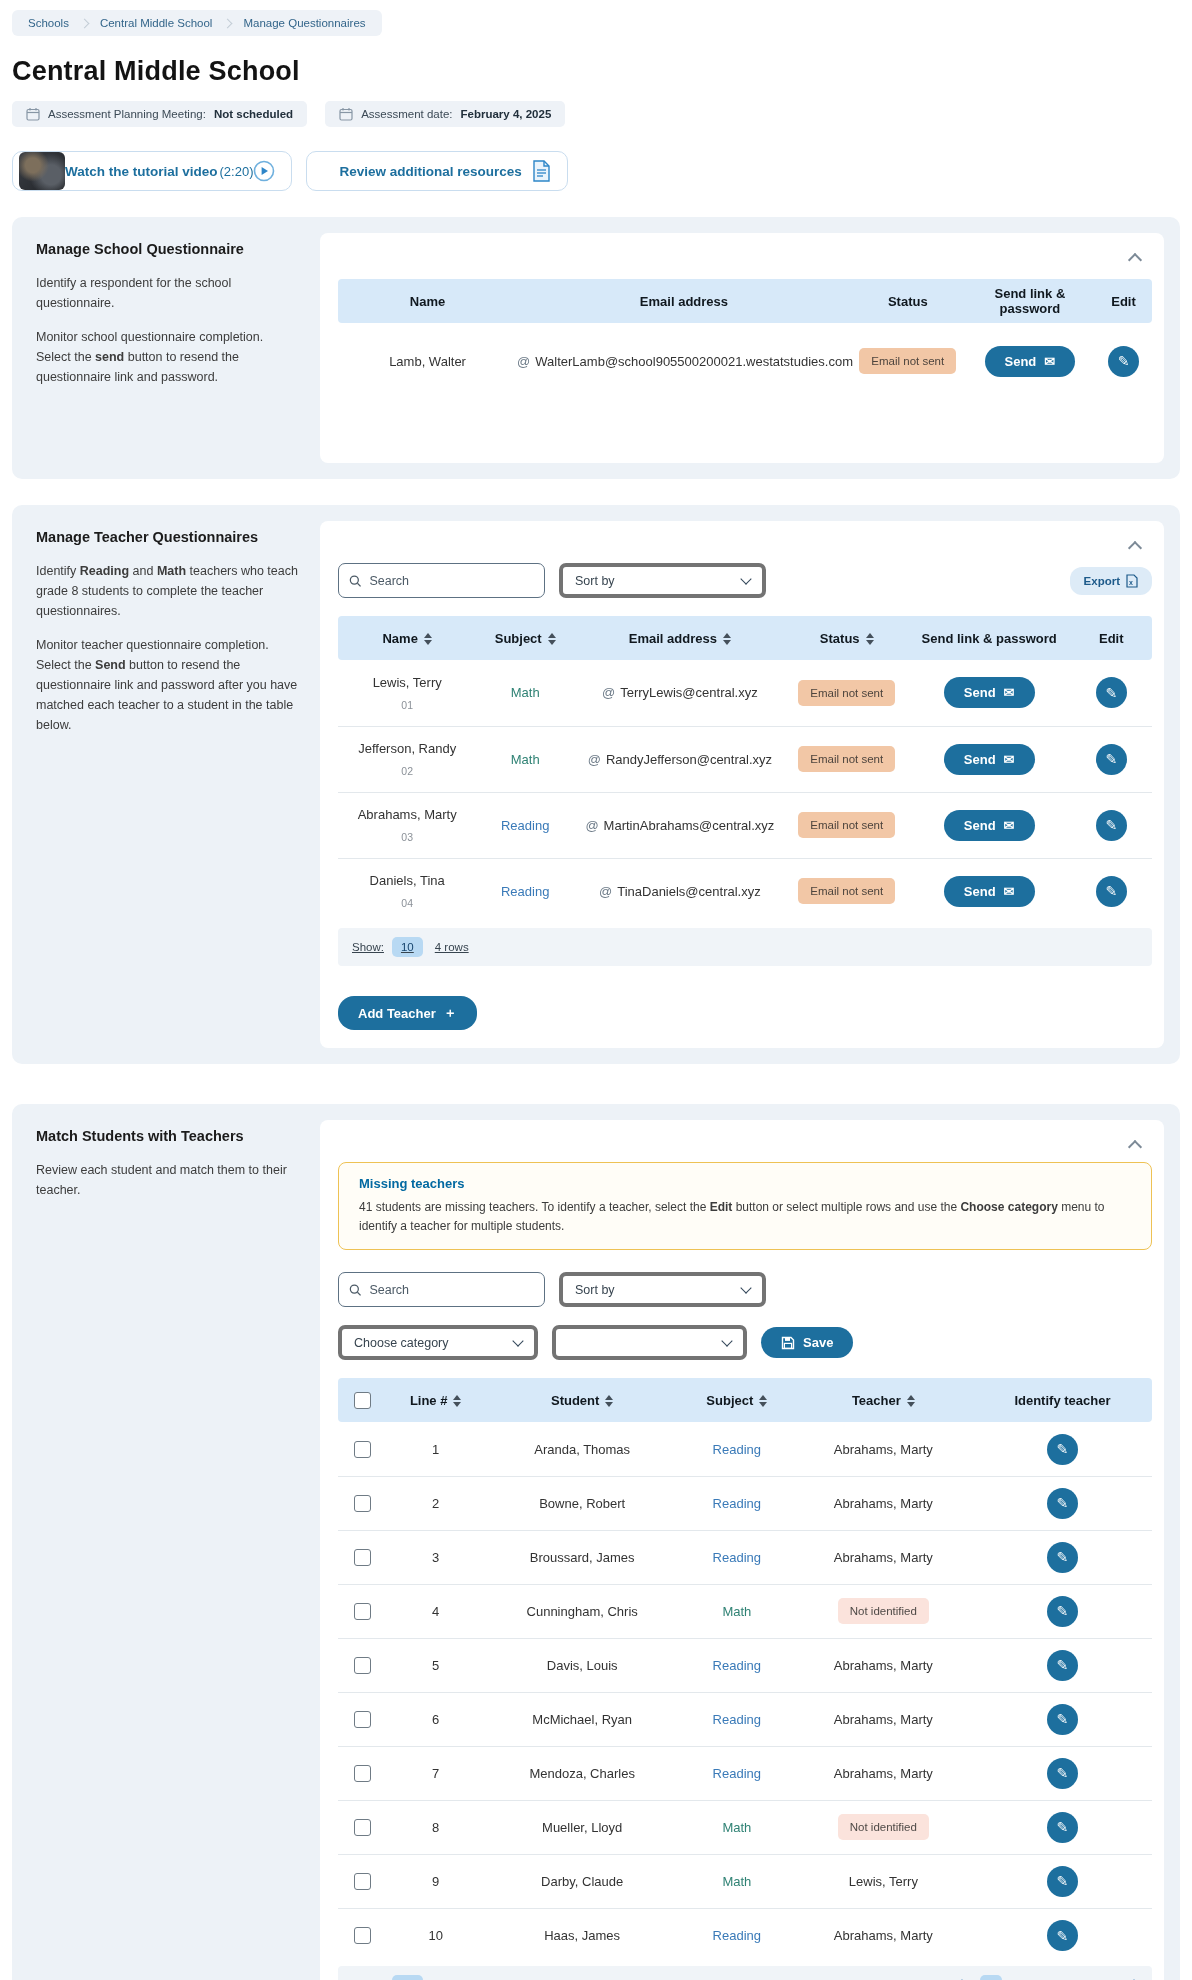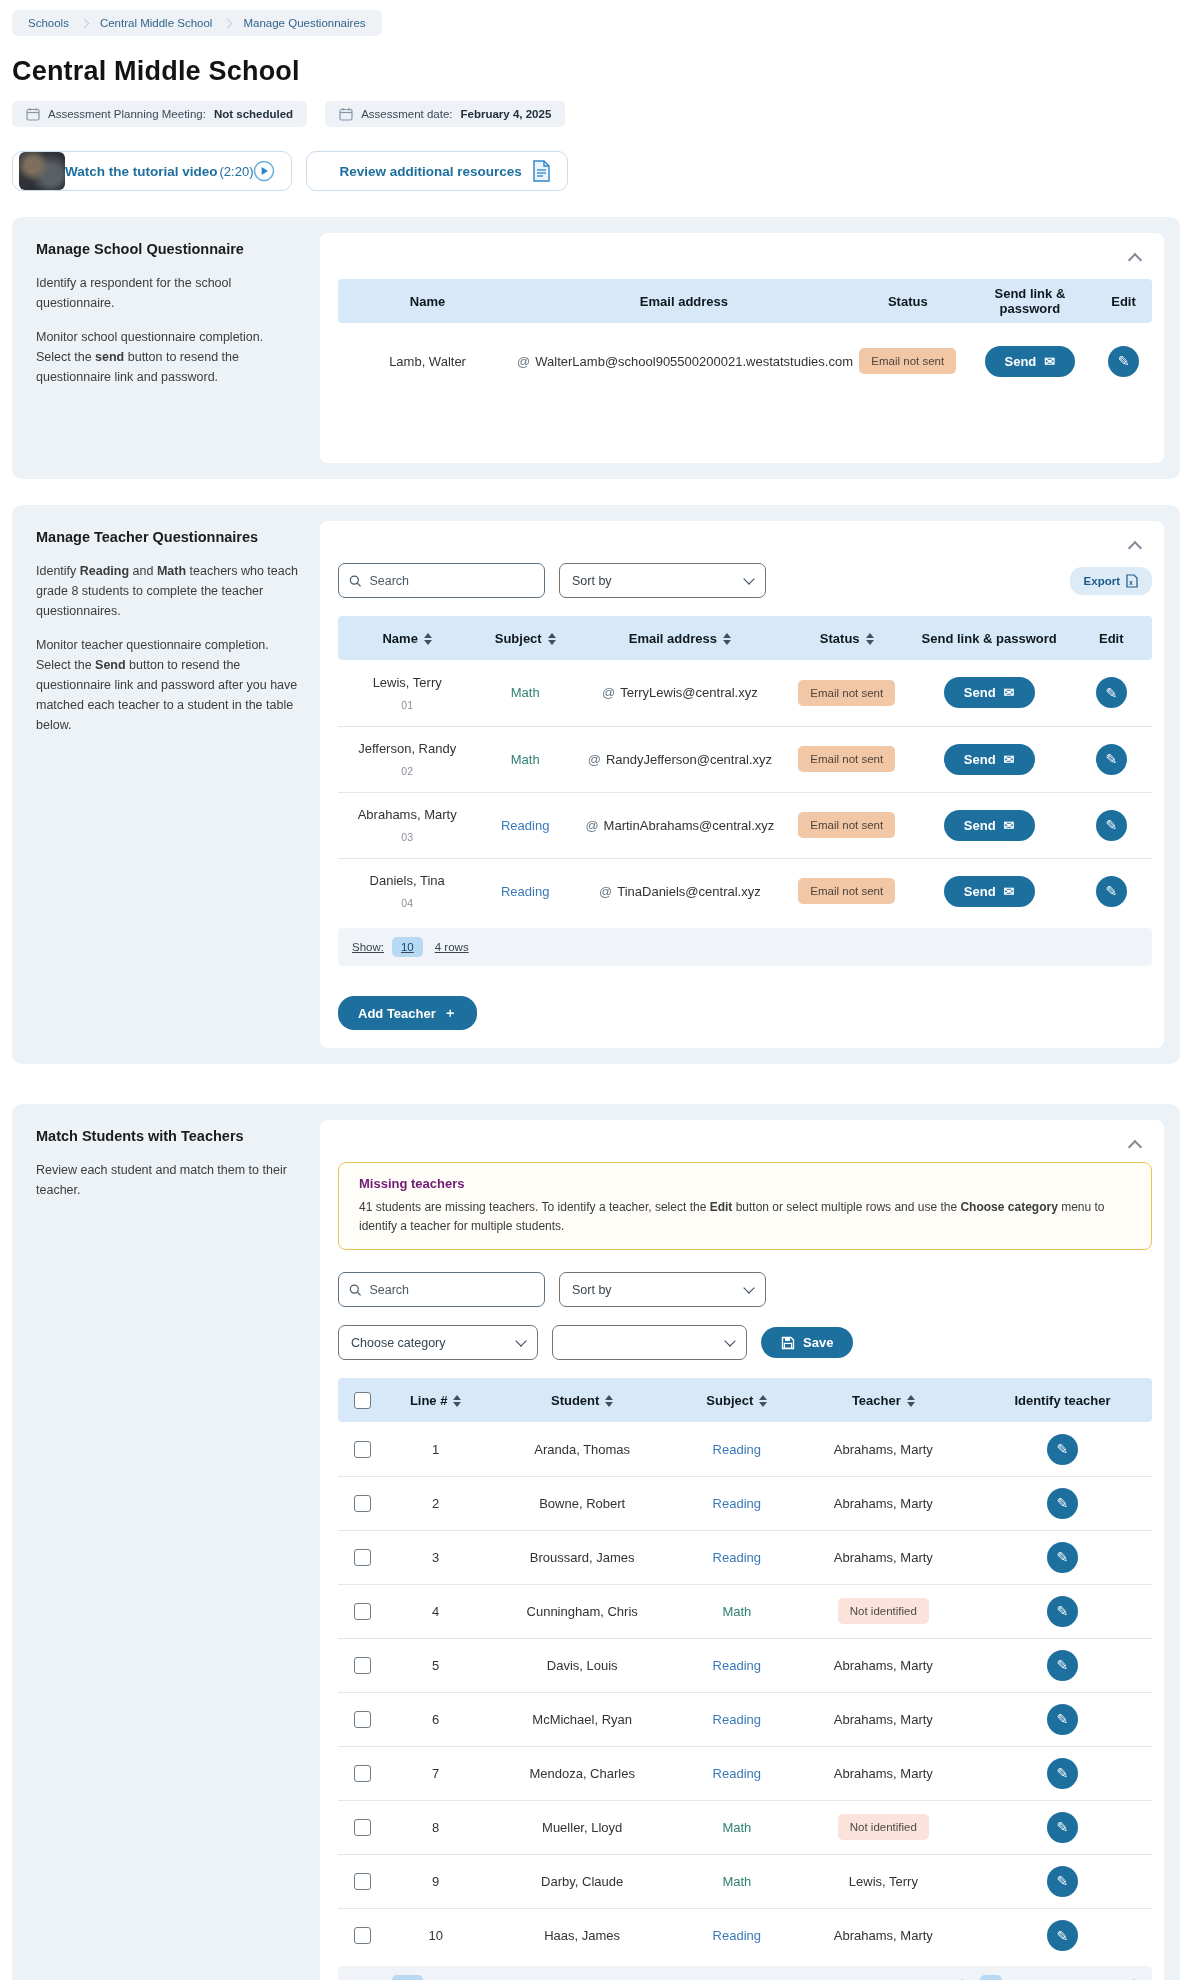--- a/index.html
+++ b/index.html
@@ -35,21 +35,21 @@
   .panel-left h2 { font-size:14.5px; color:#1b1b1b; margin-bottom:16px; }
   .panel-left p { font-size:12.5px; line-height:1.6; color:#3c3c3c; margin-bottom:14px; }
   .panel-card { position:relative; flex:1; background:#fff; border-radius:8px; padding:16px 12px 18px 18px; }
   .chev-up { position:absolute; top:22px; right:24px; width:10px; height:10px; border-right:2px solid #7c8a97; border-bottom:2px solid #7c8a97; transform:rotate(-135deg); cursor:pointer; }
 
   
   .controls { display:flex; align-items:center; gap:14px; margin:16px 0 18px 0; }
   .search-box { display:flex; align-items:center; gap:8px; width:207px; height:35px; border:1px solid #5d7183; border-radius:7px; padding:0 10px; background:#fff; }
   .search-box input { border:none; outline:none; font-size:12.5px; width:100%; font-family:"Liberation Sans",sans-serif; color:#333; }
   .search-box input::placeholder { color:#4c5a66; }
-  .selectbox { display:flex; align-items:center; justify-content:space-between; width:207px; height:35px; border:1px solid #737373; border-radius:7px; padding:0 12px; font-size:12.5px; color:#37444f; background:#fff; cursor:pointer; }
+  .selectbox { display:flex; align-items:center; justify-content:space-between; width:207px; height:35px; border:4px solid #737373; border-radius:7px; padding:0 12px; font-size:12.5px; color:#37444f; background:#fff; cursor:pointer; }
   .chev-dn { width:8px; height:8px; border-right:1.8px solid #33475a; border-bottom:1.8px solid #33475a; transform:rotate(45deg); margin-top:-3px; }
   .export-btn { margin-left:auto; display:inline-flex; align-items:center; gap:6px; background:#ddebf7; color:#1d5a8a; font-size:11.5px; font-weight:bold; border:none; border-radius:12px; padding:7px 14px; cursor:pointer; }
 
   
   table { width:100%; border-collapse:collapse; table-layout:fixed; }
   thead th { background:#d7e9f9; font-size:13px; color:#10181f; font-weight:bold; height:44px; text-align:center; }
   thead th:first-child { border-radius:4px 0 0 4px; }
   thead th:last-child { border-radius:0 4px 4px 0; }
   tbody td { text-align:center; font-size:13px; color:#333; border-bottom:1px solid #e3e8ec; }
   tbody tr:last-child td { border-bottom:none; }
@@ -71,21 +71,21 @@
   .edit-btn { width:31px; height:31px; border-radius:50%; background:#1d6f9e; color:#fff; border:none; font-size:14px; cursor:pointer; display:inline-flex; align-items:center; justify-content:center; }
 
   .table-footer { display:flex; align-items:center; background:#f0f4f8; border-radius:4px; padding:9px 14px; margin-top:4px; font-size:11.5px; color:#37444f;text-decoration:underline; }
   .chip { display:inline-block; padding:4px 9px; border-radius:5px; margin:0 8px; cursor:pointer; color:#37444f; }
   .chip.active { background:#b8d9f3; color:#17456e; }
   .rows-label { margin-left:4px; }
   .add-btn { margin-top:30px; }
 
   
   .warn { border:1px solid #eec254; background:#fffdf7; border-radius:8px; padding:13px 20px; margin-top:14px; }
-  .warn h3 { font-size:13px; color:#701a75; margin-bottom:7px; }
+  .warn h3 { font-size:13px; color:#0369a1; margin-bottom:7px; }
   .warn p { font-size:12px; color:#3c3c3c; line-height:1.6; }
 
   .checkbox { display:inline-block; width:17px; height:17px; border:1.6px solid #6f7b85; border-radius:3px; background:#fff; cursor:pointer; vertical-align:middle; }
 
   .pager { margin-left:auto; display:flex; align-items:center; gap:6px; }
   .pg-num { padding:4px 8px; border-radius:5px; font-size:11.5px; color:#4b5560; cursor:pointer; }
   .pg-num.active { background:#b8d9f3; color:#17456e; }
   .pg-arrow { width:8px; height:8px; border-right:1.8px solid #2e75b5; border-bottom:1.8px solid #2e75b5; cursor:pointer; }
   .pg-arrow.prev { transform:rotate(135deg); margin-right:8px; }
   .pg-arrow.next { transform:rotate(-45deg); margin-left:8px; }

